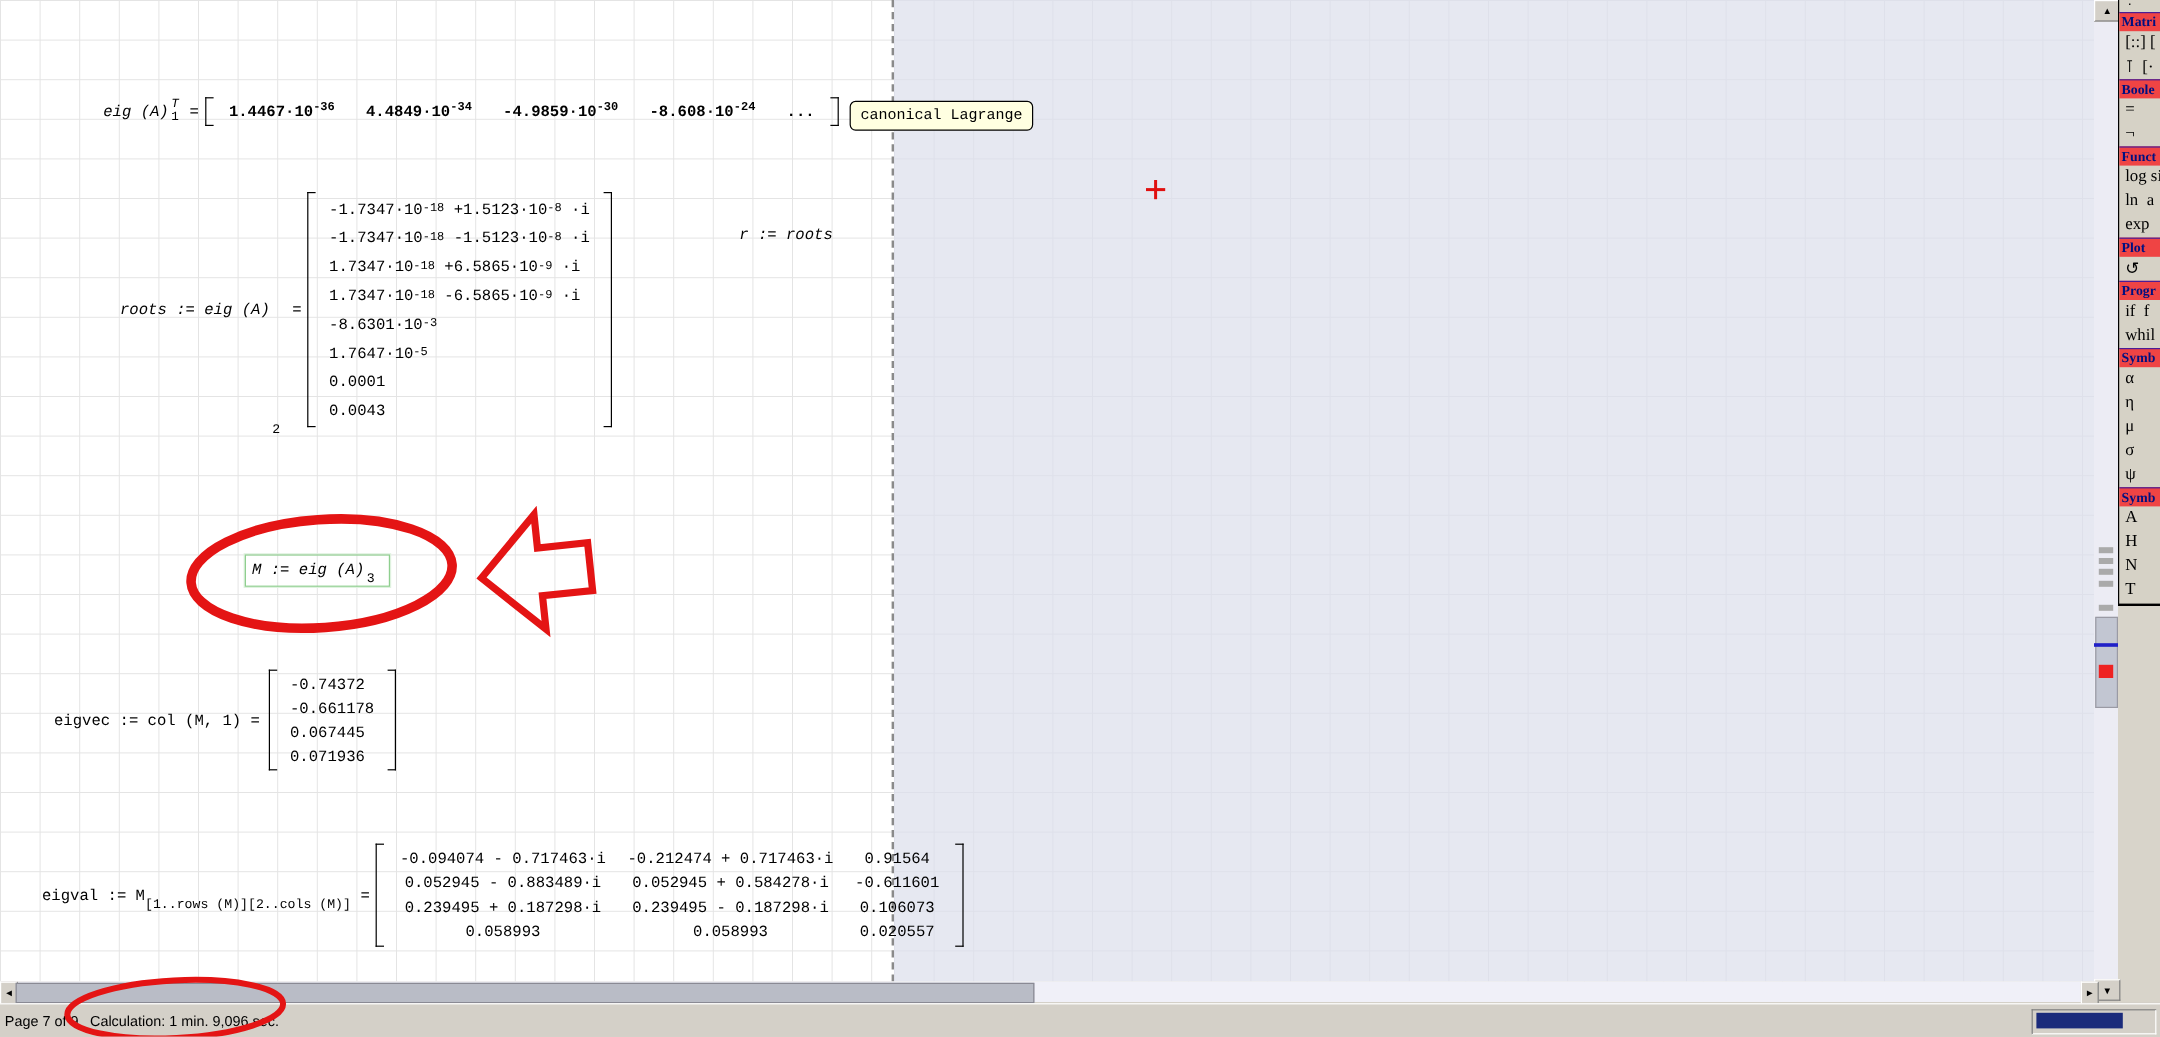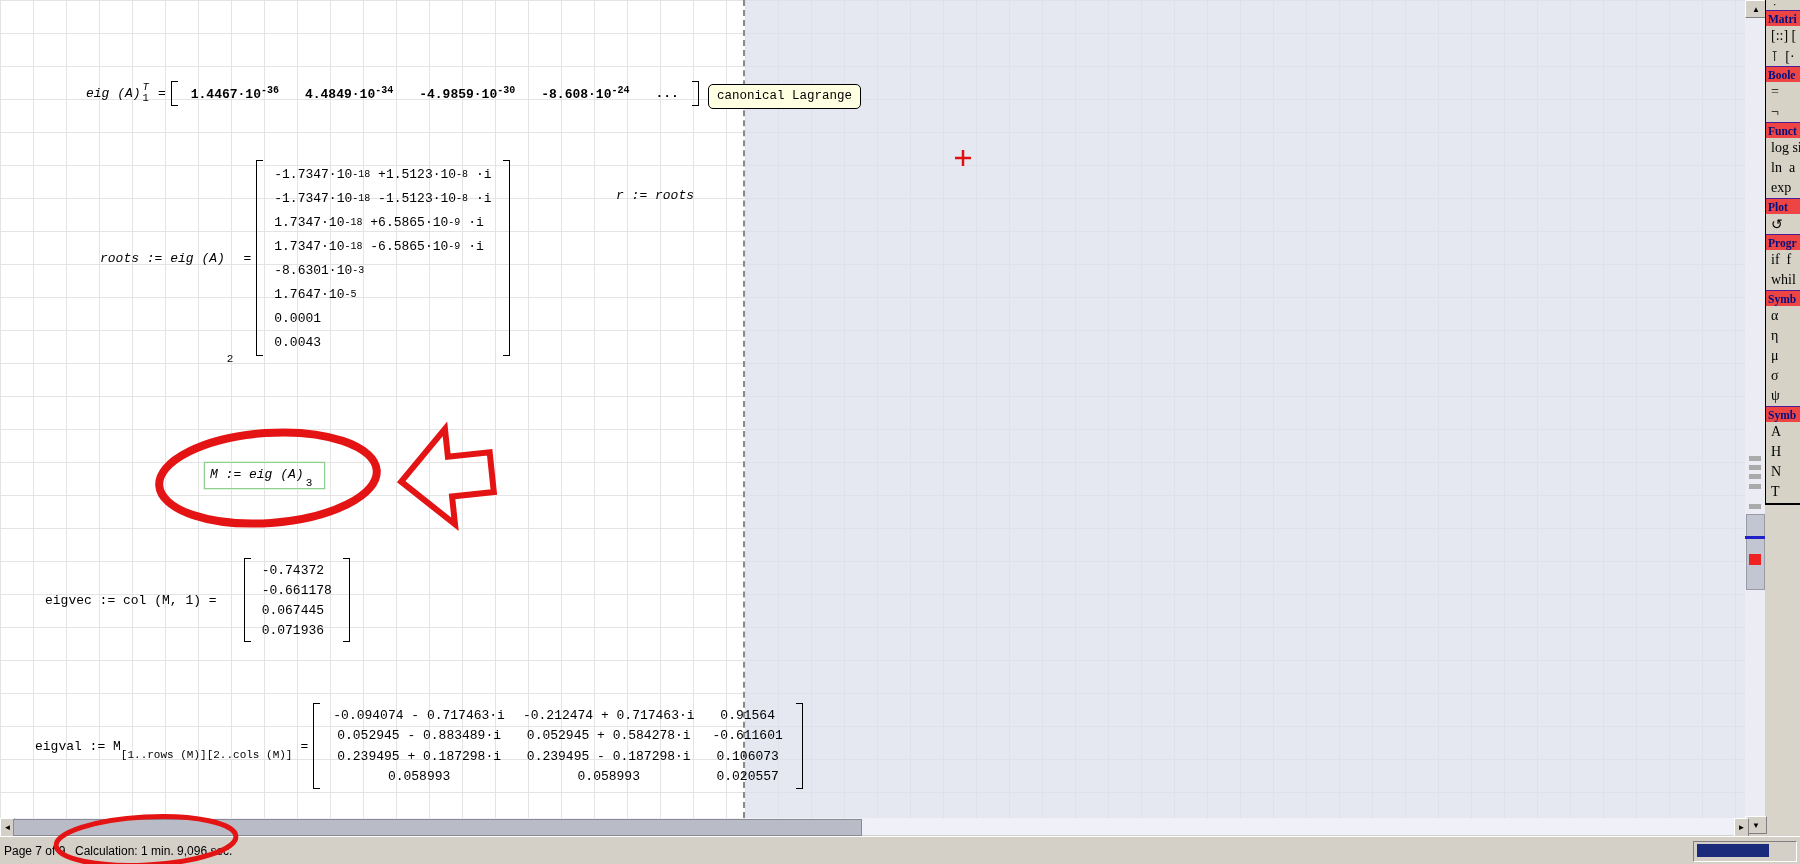--- a/index.html
+++ b/index.html
@@ -153,21 +153,21 @@
     </div>
 
     <div class="selbox math">
       <span class="it">M := eig (A)</span>
       <span class="msub">3</span>
     </div>
 
     <div class="expr math vec4" style="left:45px;top:556px;height:88px;">
       <span>eigvec := col (M, 1) =</span>
       <span style="width:7px;"></span>
-      <span class="matrix" style="height:84px;margin-left:20px;">
+      <span class="matrix" style="height:84px;">
         <span class="brk l"></span>
         <span class="mrows">
           <span class="mrow">-0.74372</span>
           <span class="mrow">-0.661178</span>
           <span class="mrow">0.067445</span>
           <span class="mrow">0.071936</span>
         </span>
         <span class="brk r"></span>
       </span>
     </div>

